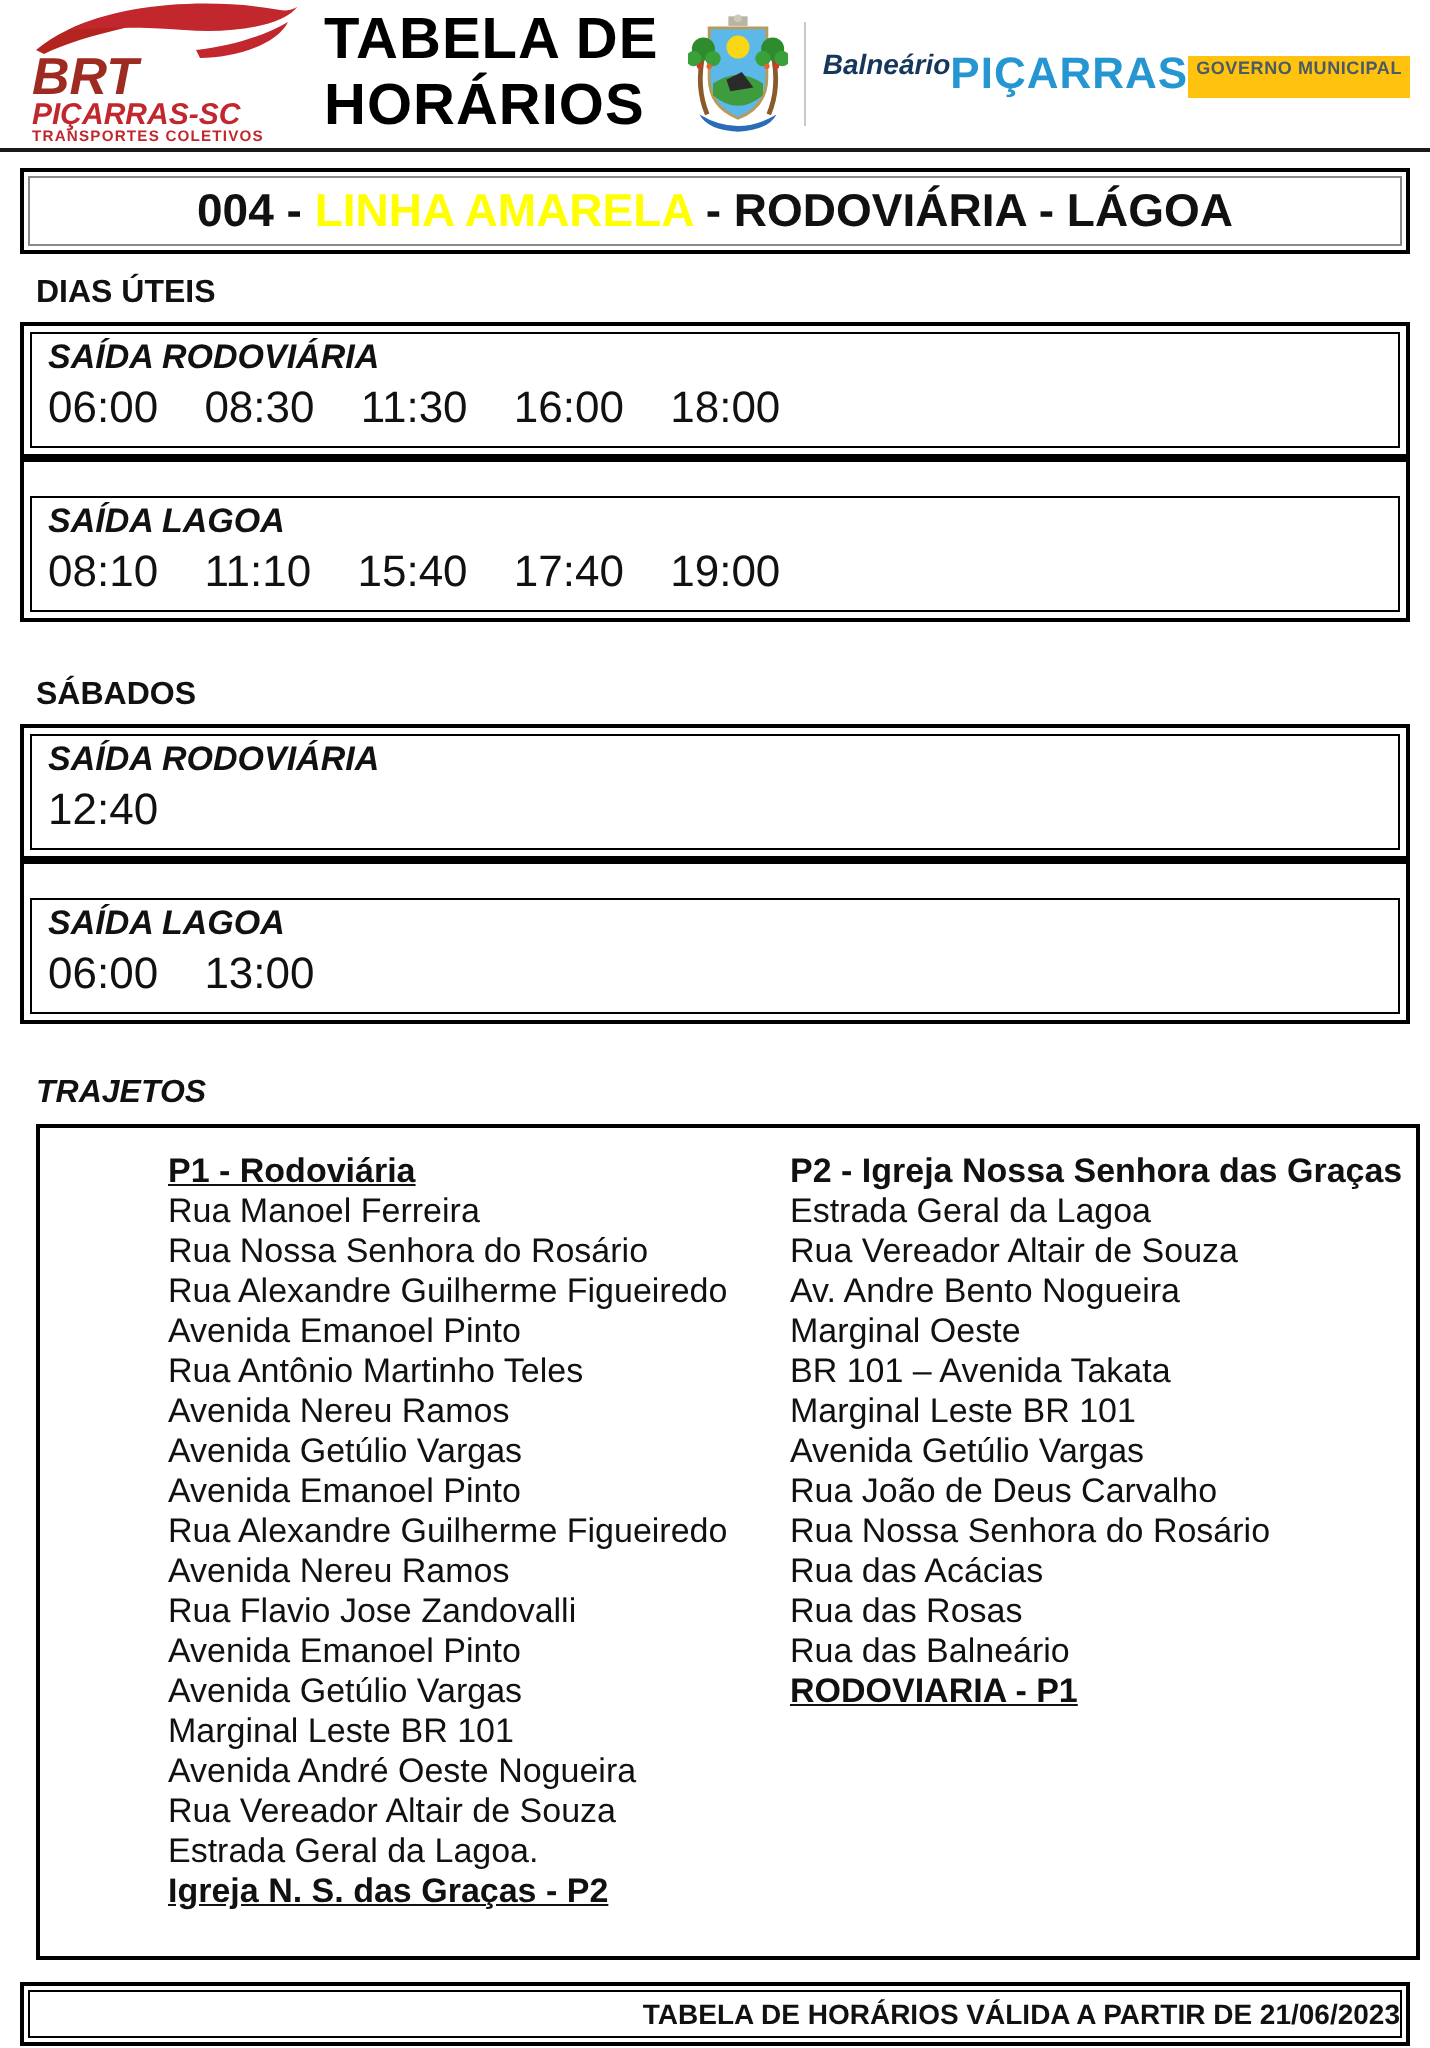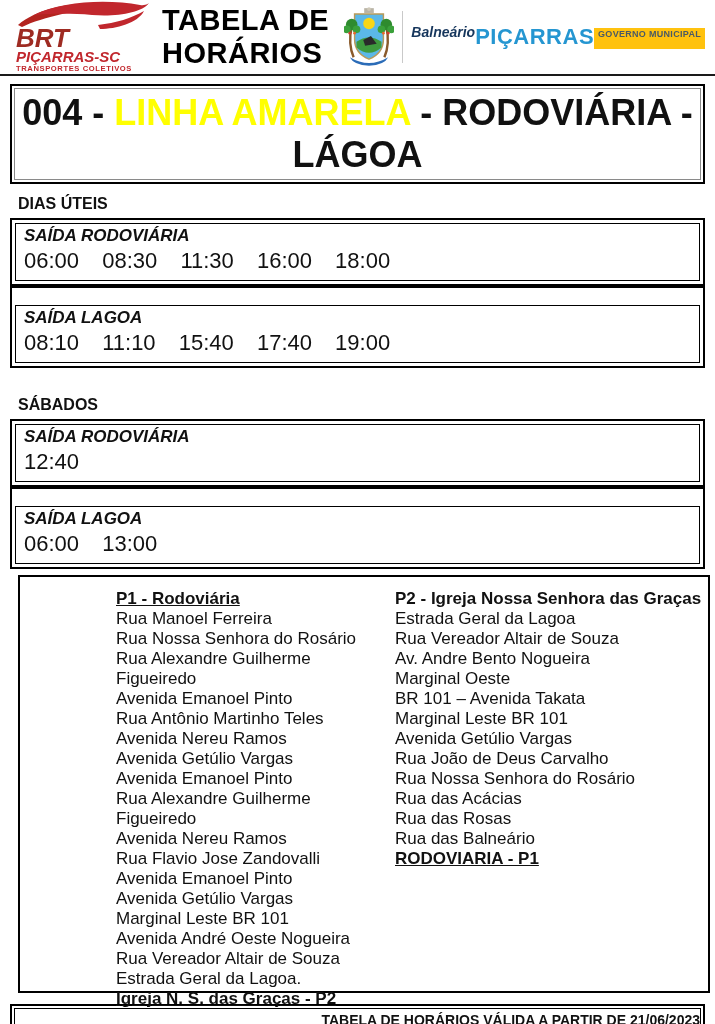--- a/index.html
+++ b/index.html
@@ -12,38 +12,38 @@
   .page-title{flex:1;font-size:29px;font-weight:bold;letter-spacing:.5px;color:#000;}
   .city-logo{flex:0 0 auto;display:flex;align-items:center;gap:8px;padding-right:10px;}
   .city-divider{width:1px;height:52px;background:#c9c9c9;}
   .city-text{display:flex;flex-direction:row;line-height:1.05;}
   .city-name1{font-style:italic;font-size:14px;color:#16365c;font-weight:bold;}
   .city-name2{font-size:22px;color:#2596d1;font-weight:bold;letter-spacing:.5px;}
   .city-badge{margin-top:3px;background:#FFC20E;color:#4a5a66;font-size:9px;font-weight:bold;text-align:center;padding:2px 4px;letter-spacing:.3px;}
 
   
   .banner{margin:8px 10px 0;border:2px solid #000;padding:2px;}
-  .banner-inner{border:1px solid #8a8a8a;text-align:center;font-size:36px;font-weight:bold;padding:3px 0;}
+  .banner-inner{border:1px solid #8a8a8a;text-align:center;font-size:23px;font-weight:bold;padding:3px 0;}
   .banner-highlight{color:#FFFF00;}
 
   
   .day-label{margin:11px 0 5px 18px;font-size:16px;font-weight:bold;}
   .day-label.gap{margin-top:28px;}
   .ttable{margin:0 10px;border:2px solid #000;padding:3px;}
   .ttable.pad-top{padding-top:17px;}
   .ttable-inner{border:1px solid #000;padding:2px 8px 6px;}
   .ttable-title{font-size:17px;font-weight:bold;font-style:italic;}
   .times{font-size:22px;margin-top:2px;}
   .times span{display:inline-block;margin-right:17px;}
 
   
   .trajetos-label{margin:26px 0 4px 18px;font-size:16px;font-weight:bold;font-style:italic;}
   .trajetos-box{margin:6px 5px 0 18px;border:2px solid #000;height:418px;box-sizing:border-box;padding-top:12px;display:flex;}
   .tcol{font-size:17px;line-height:20px;}
-  .tcol1{box-sizing:border-box;width:375px;padding-left:96px;}
+  .tcol1{box-sizing:border-box;width:375px;padding-left:64px;}
   .tcol2{flex:1;}
   .t-head{font-weight:bold;}
   .t-underline{text-decoration:underline;}
 
   
   .footer{margin:11px 10px 0;border:2px solid #000;padding:2px;}
   .footer-inner{border:1px solid #000;text-align:right;font-size:14px;font-weight:bold;padding:3px 0;}
 </style>
 </head>
 <body>
@@ -147,20 +147,21 @@
   <div class="ttable pad-top">
     <div class="ttable-inner">
       <div class="ttable-title">SAÍDA LAGOA</div>
       <div class="times">
         <span>06:00</span>
         <span>13:00</span>
       </div>
     </div>
   </div>
 
+  <div class="trajetos-label">TRAJETOS</div>
 
   <div class="trajetos-box">
     <div class="tcol tcol1">
       <div class="t-head t-underline">P1 - Rodoviária</div>
       <div>Rua Manoel Ferreira</div>
       <div>Rua Nossa Senhora do Rosário</div>
       <div>Rua Alexandre Guilherme Figueiredo</div>
       <div>Avenida Emanoel Pinto</div>
       <div>Rua Antônio Martinho Teles</div>
       <div>Avenida Nereu Ramos</div>

